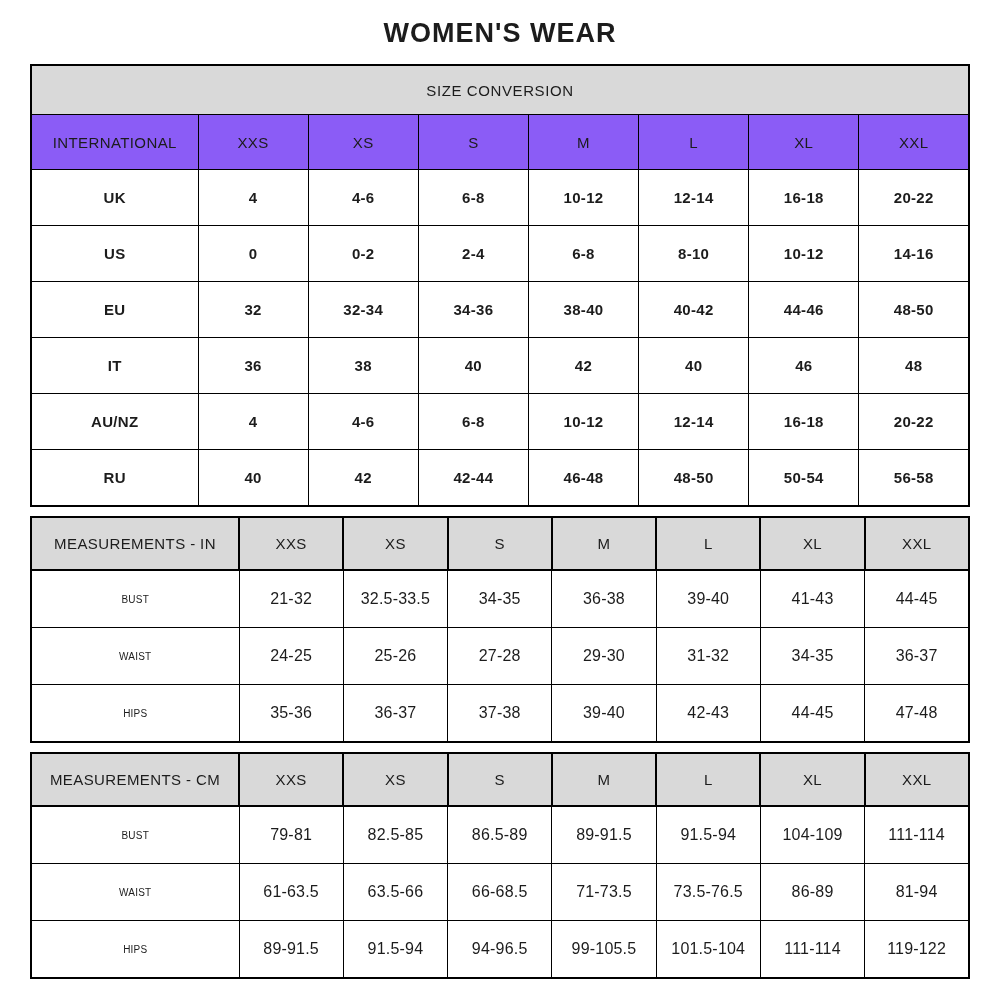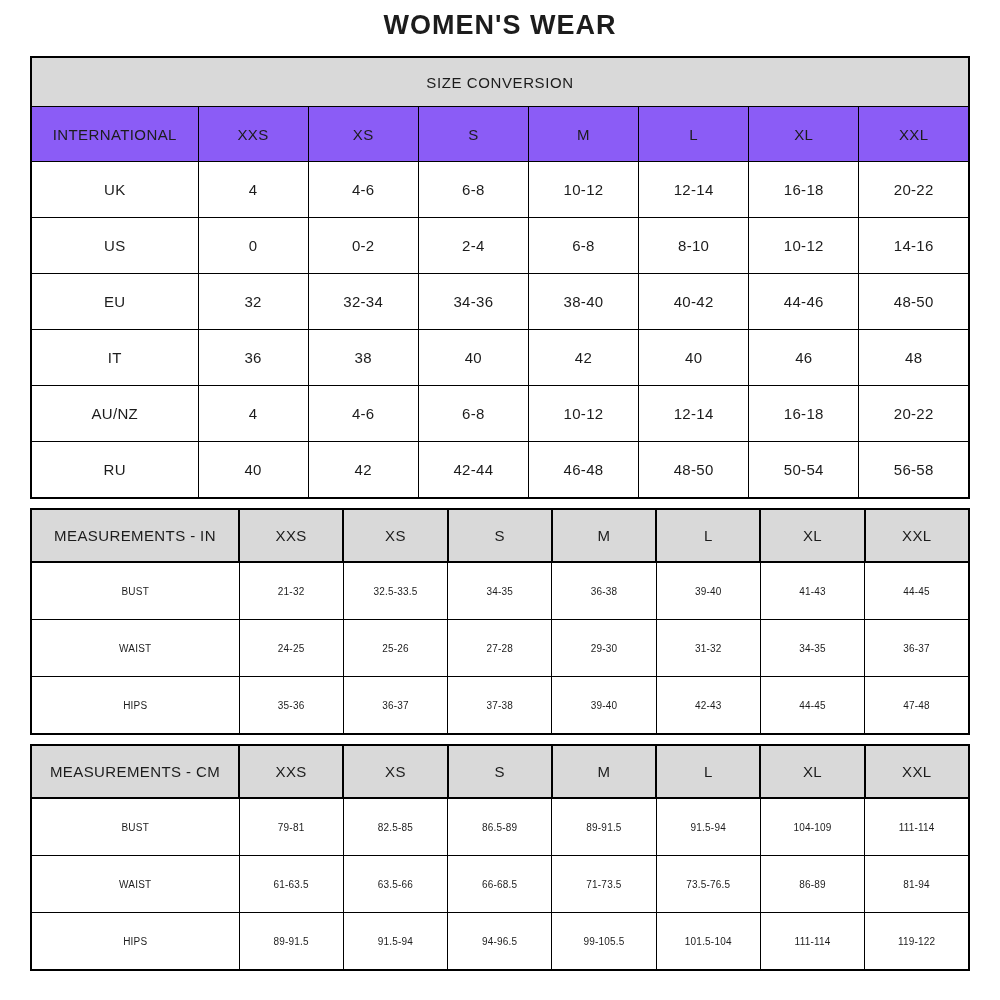--- a/index.html
+++ b/index.html
@@ -5,21 +5,21 @@
   html, body {
     margin: 0;
     padding: 0;
     background: #ffffff;
     font-family: "Liberation Sans", sans-serif;
     color: #1c1c1c;
   }
   .page {
     width: 940px;
     margin: 0 auto;
-    padding-top: 4px;
+    padding-top: 12px;
   }
   .page-title {
     text-align: center;
     font-size: 27px;
     font-weight: 700;
     letter-spacing: 1px;
     margin: 6px 0 15px 0;
   }
   table {
     border-collapse: collapse;
@@ -47,35 +47,35 @@
   .conv .colhead th {
     background: #8b5cf6;
     height: 54px;
     font-size: 15px;
     font-weight: 500;
     letter-spacing: 0.4px;
   }
   .conv td {
     height: 55px;
     font-size: 15px;
-    font-weight: 400;
+    font-weight: 700;
     letter-spacing: 0.3px;
   }
   
   .meas thead th {
     background: #d9d9d9;
     height: 51px;
     font-size: 15px;
     font-weight: 400;
     letter-spacing: 0.4px;
     border-width: 2px;
   }
   .meas td {
     height: 56px;
-    font-size: 10px;
+    font-size: 16px;
     font-weight: 400;
     letter-spacing: 0.2px;
   }
   .meas td.rowlabel {
     font-size: 10px;
   }
 </style>
 </head>
 <body>
 

